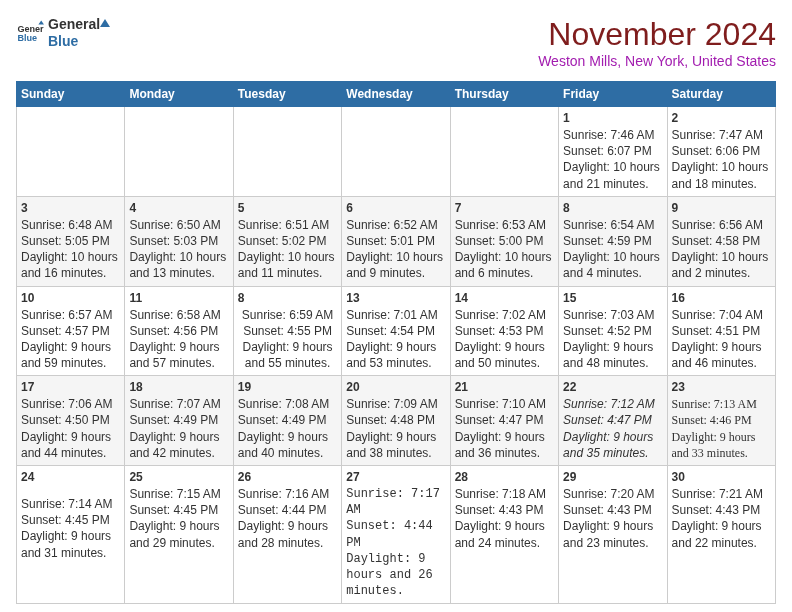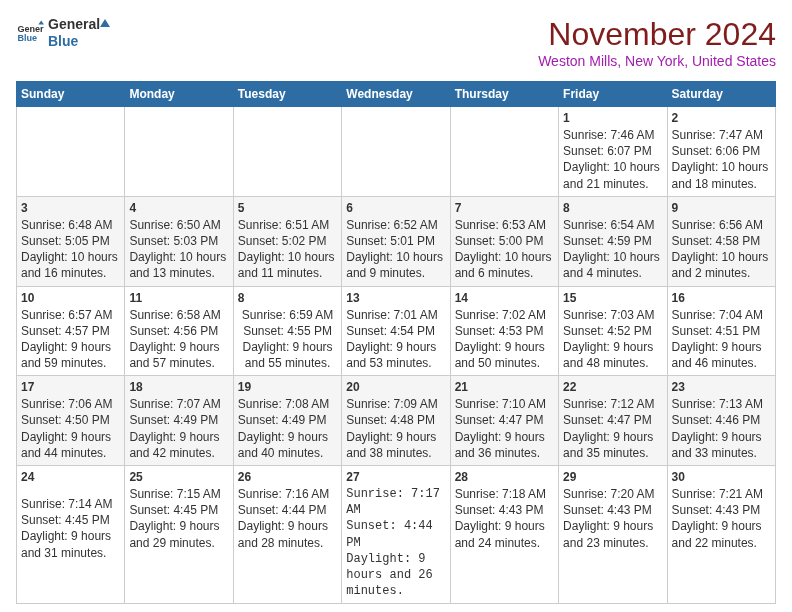--- a/index.html
+++ b/index.html
@@ -240,27 +240,27 @@
 Daylight: 9 hours and 38 minutes.</div>
         </td>
         <td>
           <span class="day-num">21</span>
           <div class="day-info" style="white-space: pre-line;">Sunrise: 7:10 AM
 Sunset: 4:47 PM
 Daylight: 9 hours and 36 minutes.</div>
         </td>
         <td>
           <span class="day-num">22</span>
-          <div class="day-info" style="white-space: pre-line;">Sunrise: 7:12 AM
+          <div class="day-info" style="white-space: pre-line; font-style: italic;">Sunrise: 7:12 AM
 Sunset: 4:47 PM
 Daylight: 9 hours and 35 minutes.</div>
         </td>
         <td>
           <span class="day-num">23</span>
-          <div class="day-info" style="white-space: pre-line;">Sunrise: 7:13 AM
+          <div class="day-info" style="white-space: pre-line; font-family: Liberation Serif, serif;">Sunrise: 7:13 AM
 Sunset: 4:46 PM
 Daylight: 9 hours and 33 minutes.</div>
         </td>
       </tr>
       <tr>
         <td>
           <span class="day-num">24</span>
           <div class="day-info" style="white-space: pre-line; margin-top: 12px;">Sunrise: 7:14 AM
 Sunset: 4:45 PM
 Daylight: 9 hours and 31 minutes.</div>

